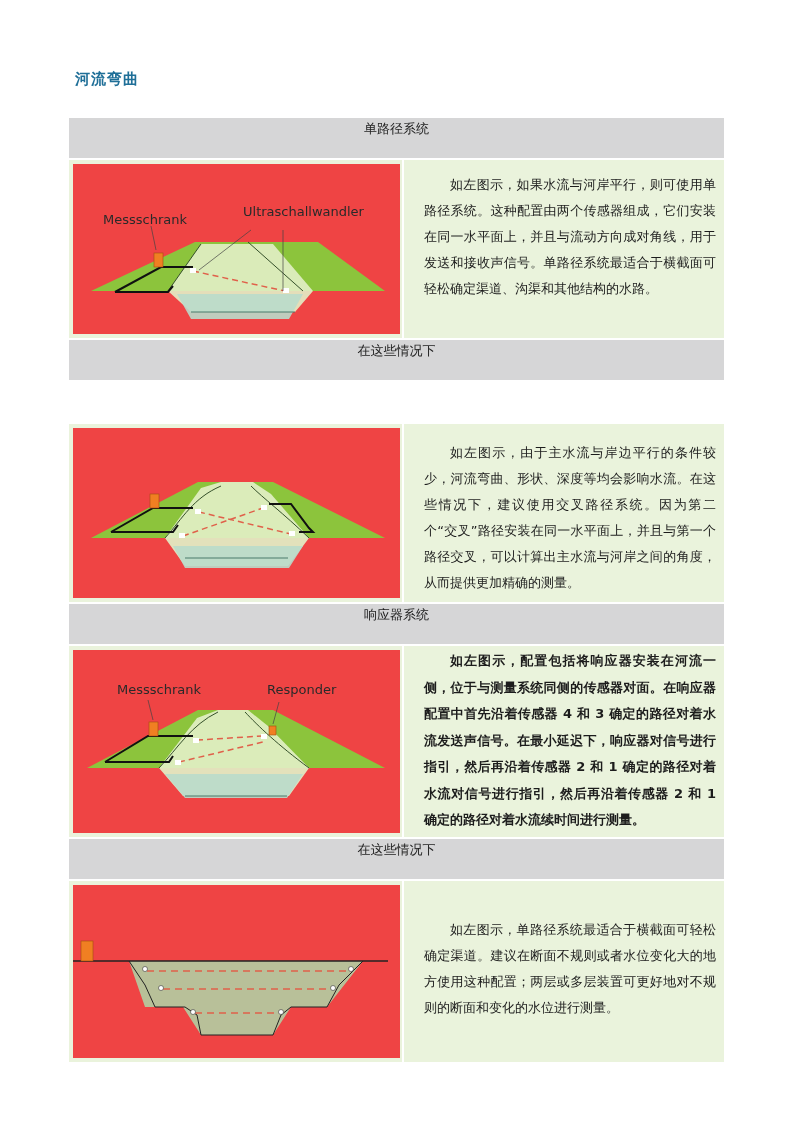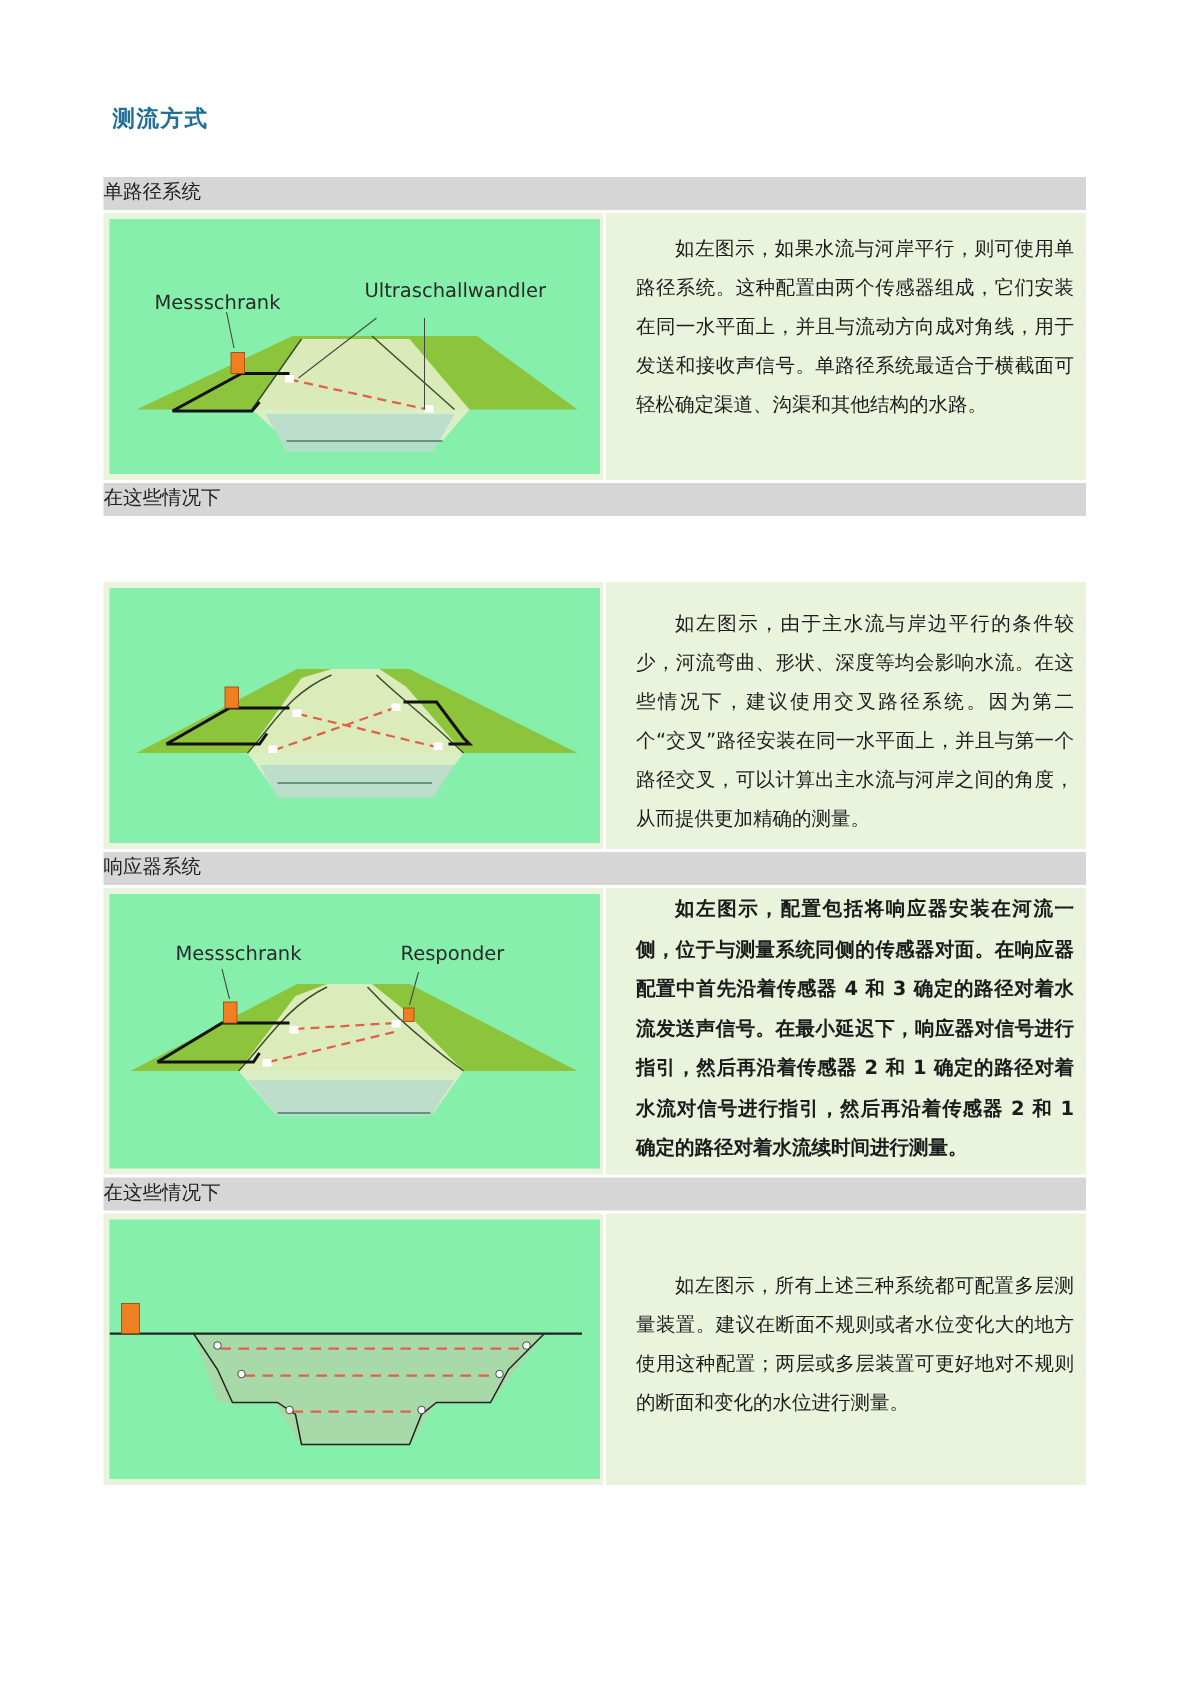--- a/index.html
+++ b/index.html
@@ -1,42 +1,42 @@
 <!DOCTYPE html>
 <html><head>
 <meta charset="utf-8">
 <style>
   html, body { margin: 0; padding: 0; background: #ffffff; }
   body { width: 794px; height: 1123px; position: relative; overflow: hidden;
          font-family: "DejaVu Sans", "Liberation Sans", sans-serif; color: #222; }
   .title { position: absolute; left: 75px; top: 70px; font-size: 15px; font-weight: bold;
            color: #1f6f98; letter-spacing: 1px; }
   .table { position: absolute; left: 69px; top: 118px; width: 655px; }
-  .hdr { height: 22px; background: #d6d6d7; text-align: left; font-size: 13px; line-height: 22px;
+  .hdr { height: 40px; background: #d6d6d7; text-align: center; font-size: 13px; line-height: 22px;
          color: #222; margin-bottom: 2px; }
   .row { display: flex; margin-bottom: 2px; }
   .img-cell { width: 333px; background: #eaf3dc; padding: 4px 2px 4px 4px; box-sizing: border-box; }
-  .img-inner { width: 100%; height: 100%; background: #86efac; position: relative; }
+  .img-inner { width: 100%; height: 100%; background: #ef4444; position: relative; }
   .img-inner svg { position: absolute; left: 0; top: 0; width: 100%; height: 100%; }
   .txt-cell { flex: 1; margin-left: 2px; background: #eaf3dc; padding: 10px 8px 0 20px; box-sizing: border-box;
               font-size: 13px; line-height: 26px; text-indent: 2em; color: #1c1c1c; text-align: justify; }
   .r1 { height: 178px; }
   .r2 { height: 178px; margin-top: 44px; }
   .r3 { height: 191px; }
   .r4 { height: 181px; }
   .r3 .txt-cell { padding-top: 2px; line-height: 26.5px; font-weight: bold; }
   .r4 .txt-cell { padding-top: 36px; }
   .r1 .txt-cell { padding-top: 12px; }
   .r2 .txt-cell { padding-top: 16px; }
   .lbl { font-family: "DejaVu Sans", sans-serif; fill: #2a2a2a; }
 </style>
 </head>
 <body>
 
-<div class="title">测流方式</div>
+<div class="title">河流弯曲</div>
 
 <div class="table">
 
   <div class="hdr">单路径系统</div>
   <div class="row r1">
     <div class="img-cell">
       <div class="img-inner">
         <svg viewBox="0 0 327 170" preserveAspectRatio="none">
           <polygon points="18,127 122,78 245,78 312,127" fill="#8cc43c"></polygon>
           <polygon points="95,127 128,80 200,80 240,127 222,148 118,148" fill="#e2efc6" opacity="0.9"></polygon>
@@ -132,16 +132,16 @@
           <line x1="122" y1="128" x2="206" y2="128" stroke="#e0604a" stroke-width="1.5" stroke-dasharray="7,5"></line>
           <circle cx="72" cy="84" r="2.5" fill="#fff" stroke="#333" stroke-width="0.6"></circle>
           <circle cx="278" cy="84" r="2.5" fill="#fff" stroke="#333" stroke-width="0.6"></circle>
           <circle cx="88" cy="103" r="2.5" fill="#fff" stroke="#333" stroke-width="0.6"></circle>
           <circle cx="260" cy="103" r="2.5" fill="#fff" stroke="#333" stroke-width="0.6"></circle>
           <circle cx="120" cy="127" r="2.5" fill="#fff" stroke="#333" stroke-width="0.6"></circle>
           <circle cx="208" cy="127" r="2.5" fill="#fff" stroke="#333" stroke-width="0.6"></circle>
         </svg>
       </div>
     </div>
-    <div class="txt-cell">如左图示，所有上述三种系统都可配置多层测量装置。建议在断面不规则或者水位变化大的地方使用这种配置；两层或多层装置可更好地对不规则的断面和变化的水位进行测量。</div>
+    <div class="txt-cell">如左图示，单路径系统最适合于横截面可轻松确定渠道。建议在断面不规则或者水位变化大的地方使用这种配置；两层或多层装置可更好地对不规则的断面和变化的水位进行测量。</div>
   </div>
 
 </div>
 
 </body></html>

